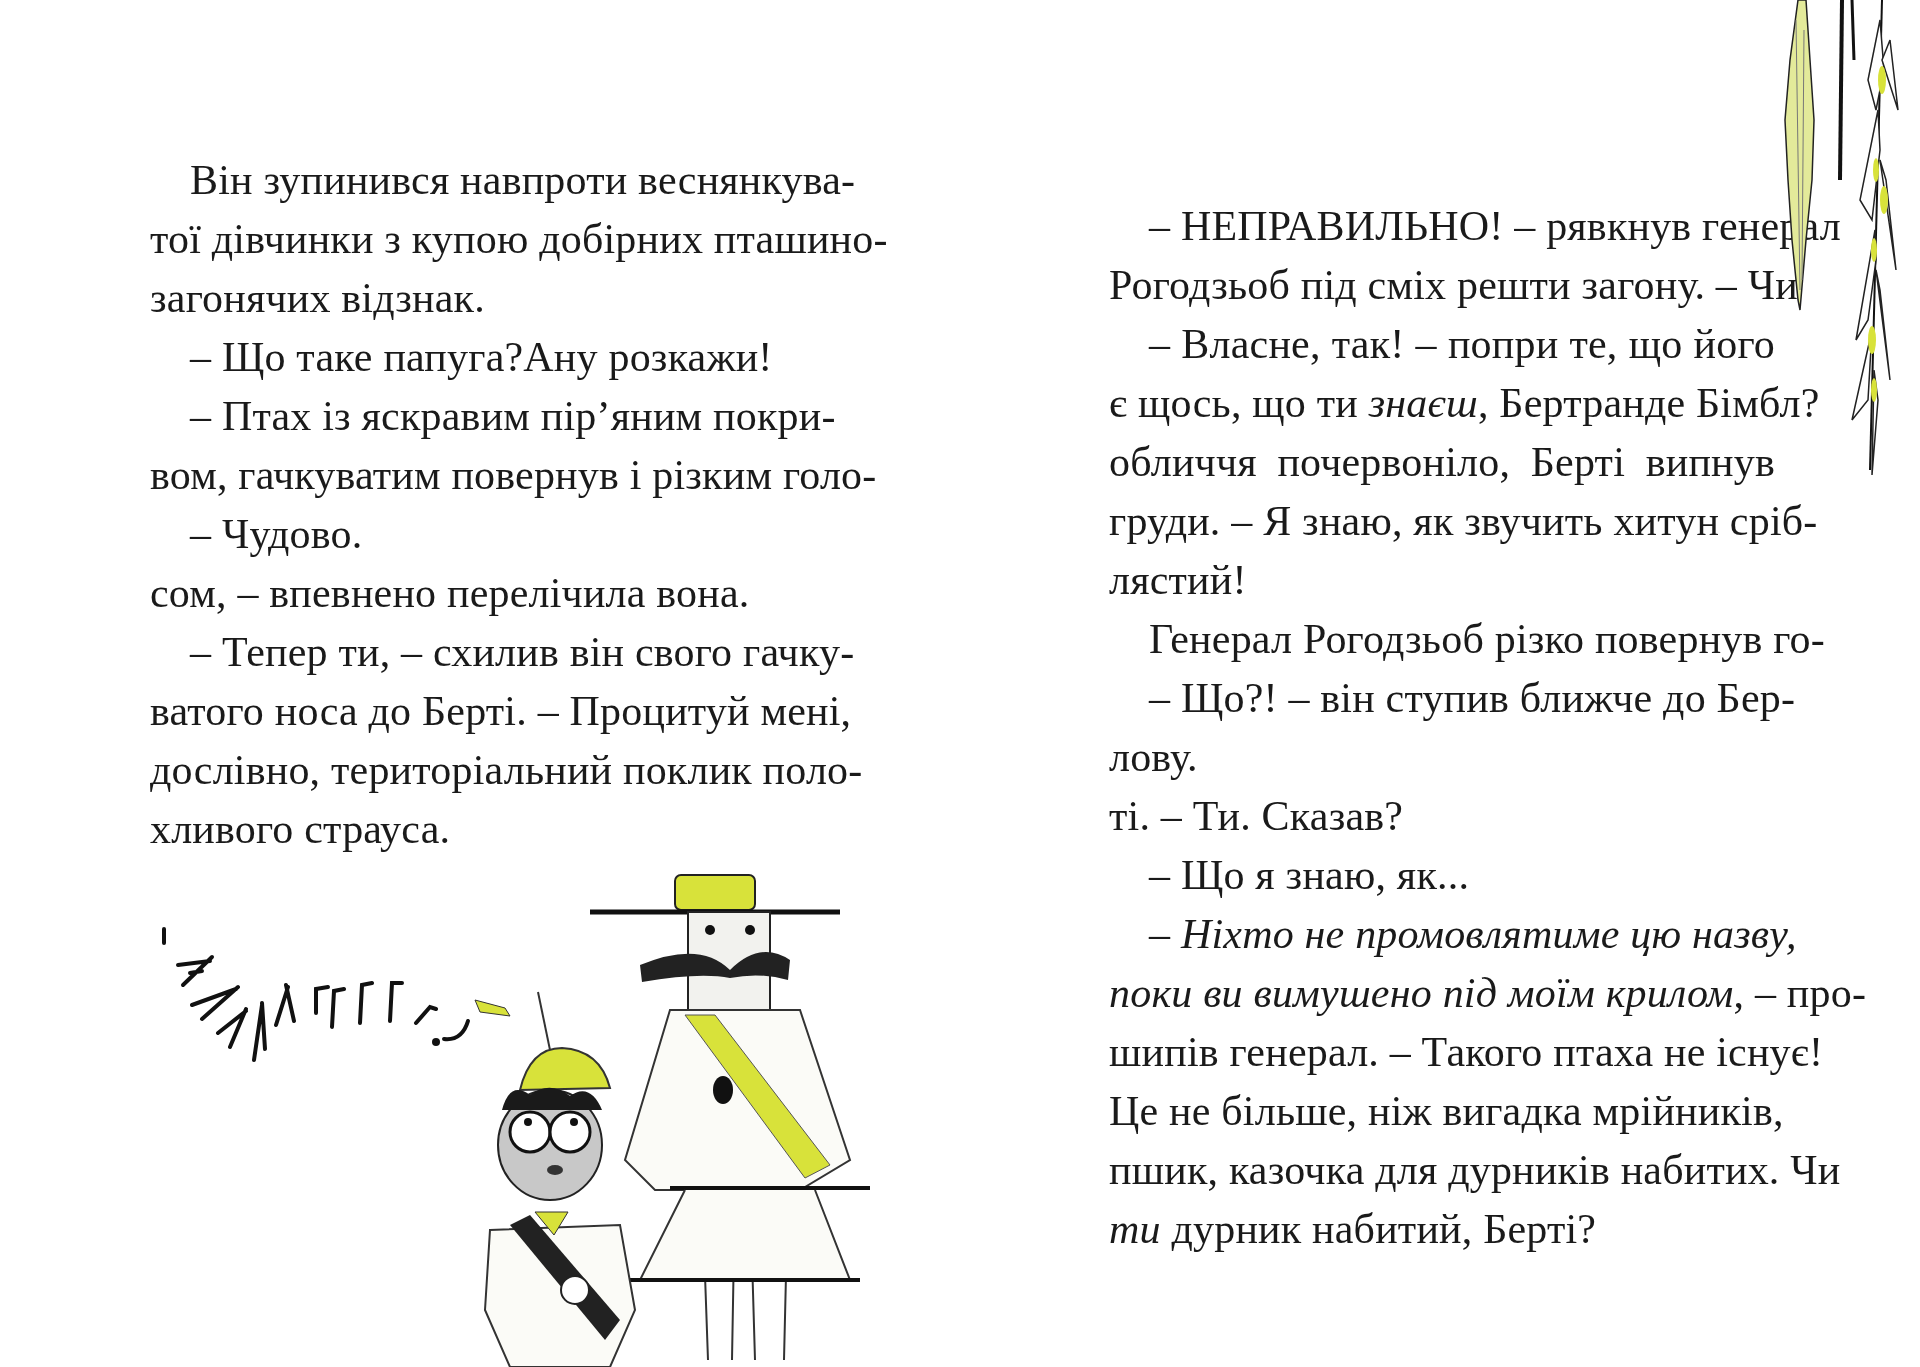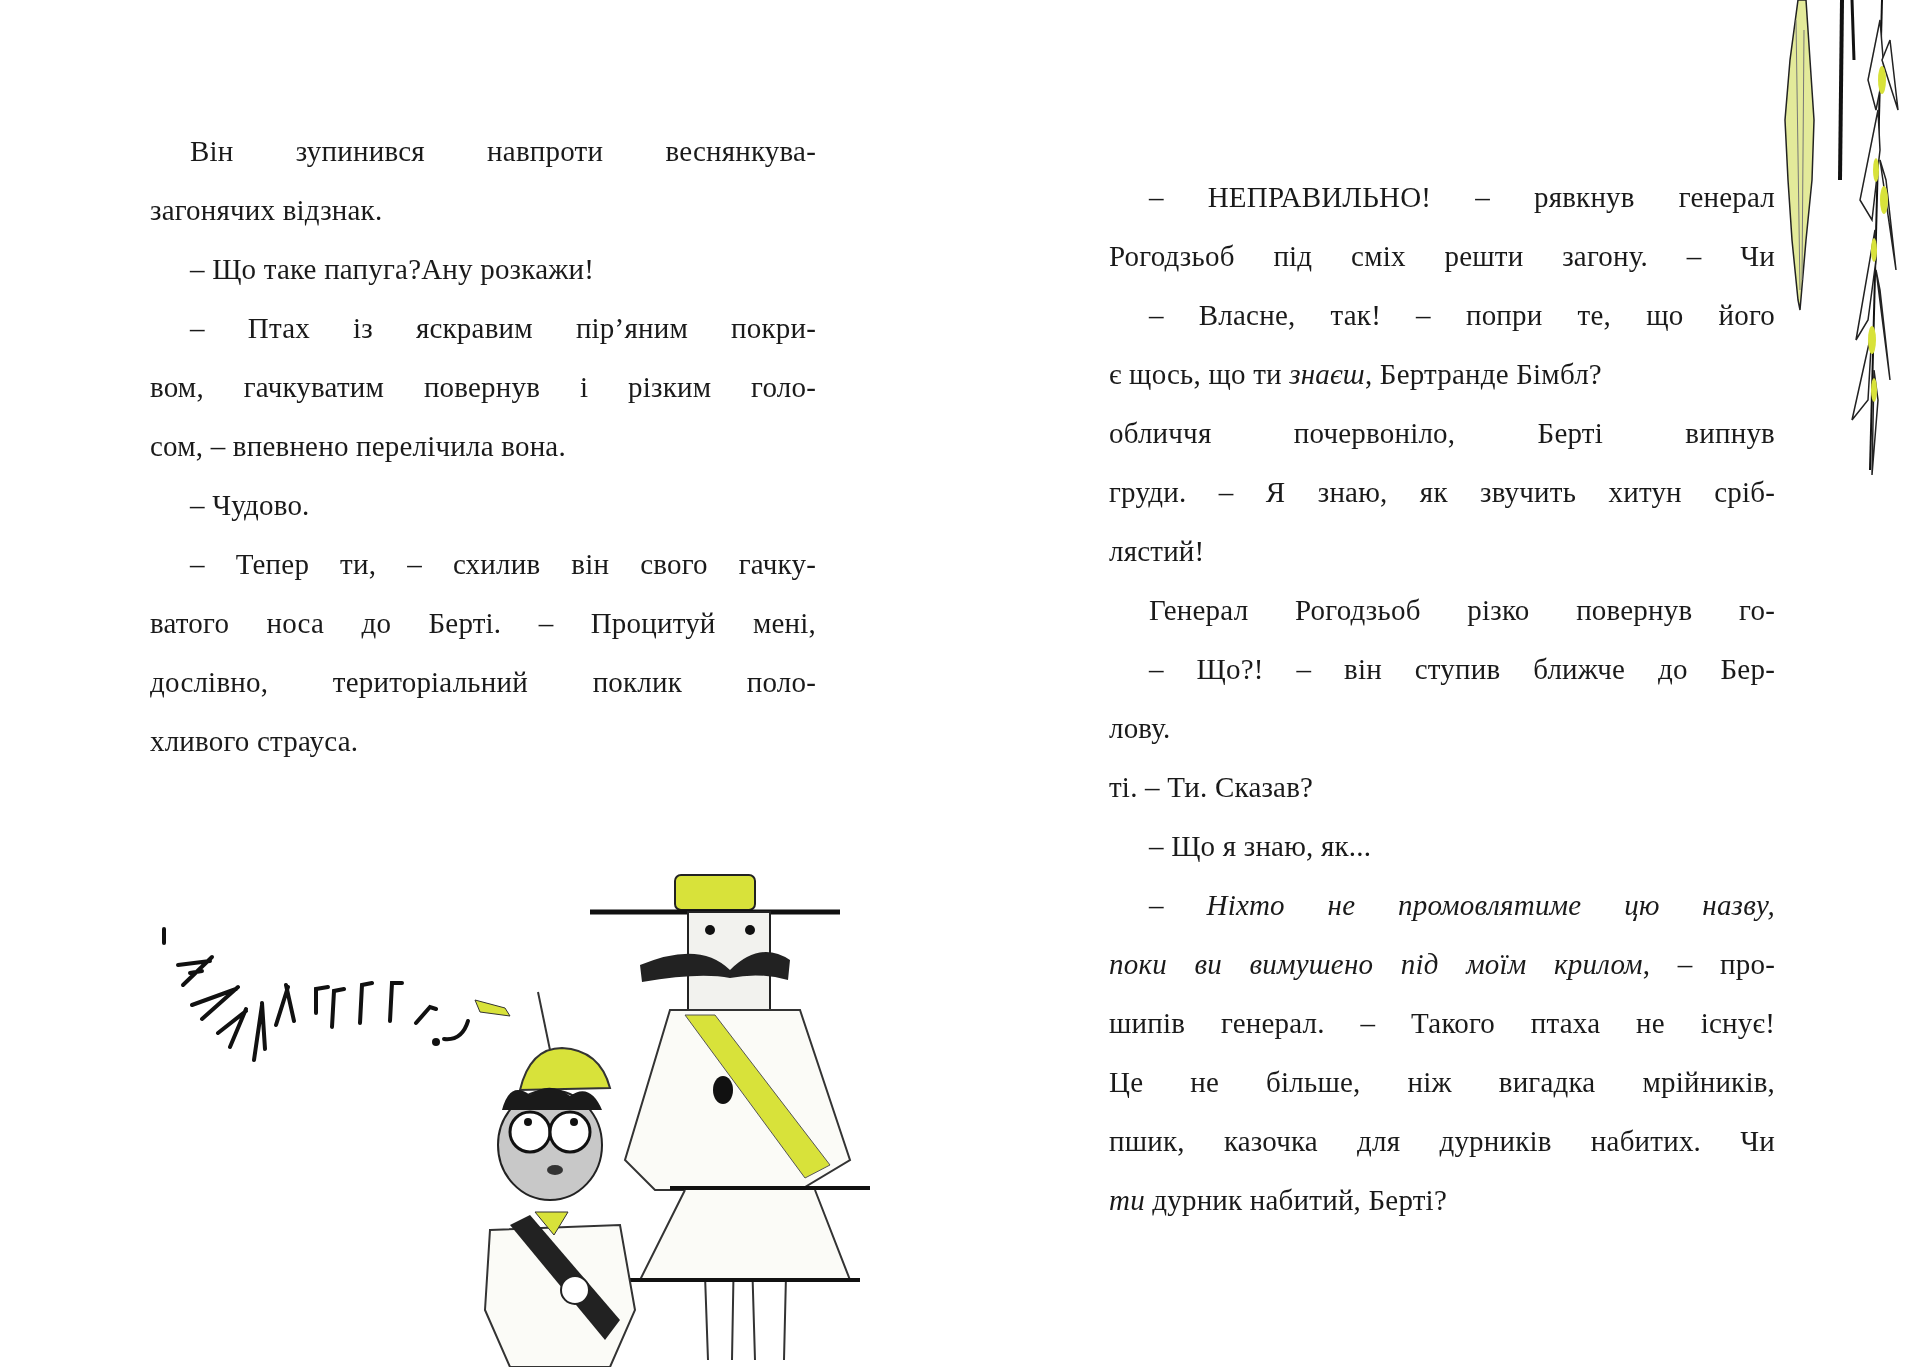--- a/index.html
+++ b/index.html
@@ -2,45 +2,46 @@
 <html><head>
 <meta charset="utf-8">
 <style>
   html, body { margin:0; padding:0; background:#ffffff; }
   body { width:1920px; height:1367px; position:relative; overflow:hidden;
          font-family:"Liberation Serif","DejaVu Serif",serif; color:#1a1a1a; }
   .spread { position:absolute; inset:0; }
   .page { position:absolute; top:0; height:1367px; }
   .page-left { left:0; width:960px; }
   .page-right { left:960px; width:960px;margin-top:46px; }
-  .column { position:absolute; top:122px; width:666px; font-size:29px; line-height:59px; letter-spacing:0.2px; }
+  .column { position:absolute; top:151px; width:666px; font-size:42px; line-height:59px; letter-spacing:0.2px; }
   .col-left { left:150px; }
   .col-right { left:149px; }
   .line { display:block; height:59px; white-space:nowrap; text-align:justify; text-align-last:justify; }
   .line.last { text-align-last:left; }
   .line.indent { padding-left:40px; }
   .it { font-style:italic; }
   .shout { position:absolute; left:150px; top:915px; width:330px; height:160px; }
   .illustration { position:absolute; left:470px; top:860px; width:450px; height:507px; }
   .willow { position:absolute; right:0; top:0; width:160px; height:480px; }
 </style>
 </head>
 <body>
 
 <div class="spread">
 
   <div class="page page-left">
     <div class="column col-left" id="left-col">
         <span class="line indent">Він зупинився навпроти веснянкува-</span>
+        <span class="line">тої дівчинки з купою добірних пташино-</span>
         <span class="line last">загонячих відзнак.</span>
         <span class="line indent last">– Що таке папуга?Ану розкажи!</span>
         <span class="line indent">– Птах із яскравим пір’яним покри-</span>
         <span class="line">вом, гачкуватим повернув і різким голо-</span>
+        <span class="line indent last">– Чудово.</span>
         <span class="line last">сом, – впевнено перелічила вона.</span>
-        <span class="line indent last">– Чудово.</span>
         <span class="line indent">– Тепер ти, – схилив він свого гачку-</span>
         <span class="line">ватого носа до Берті. – Процитуй мені,</span>
         <span class="line">дослівно, територіальний поклик поло-</span>
         <span class="line last">хливого страуса.</span>
       </div>
 
     <svg class="shout" viewBox="0 0 330 160">
       <title>–АААААГГГГГ?</title>
       <g stroke="#111" stroke-width="4" fill="none" stroke-linecap="round">
         <line x1="14" y1="14" x2="14" y2="28"></line>

